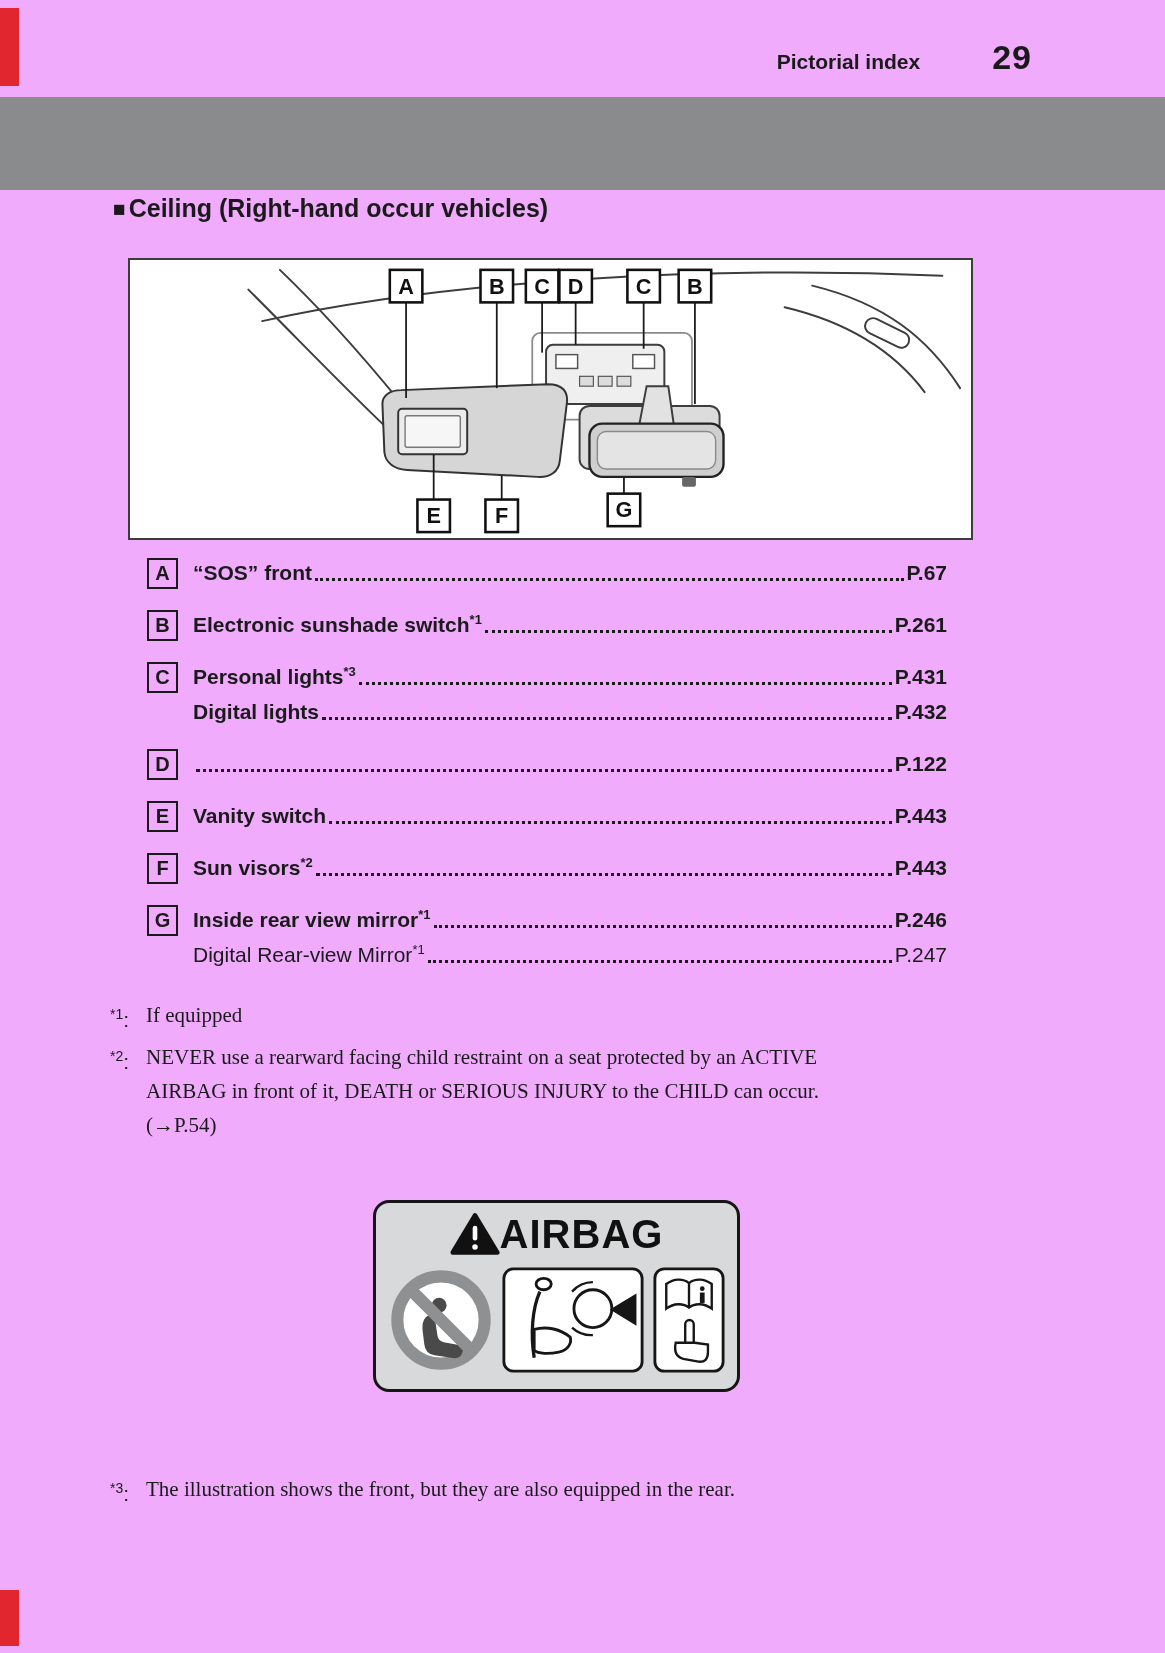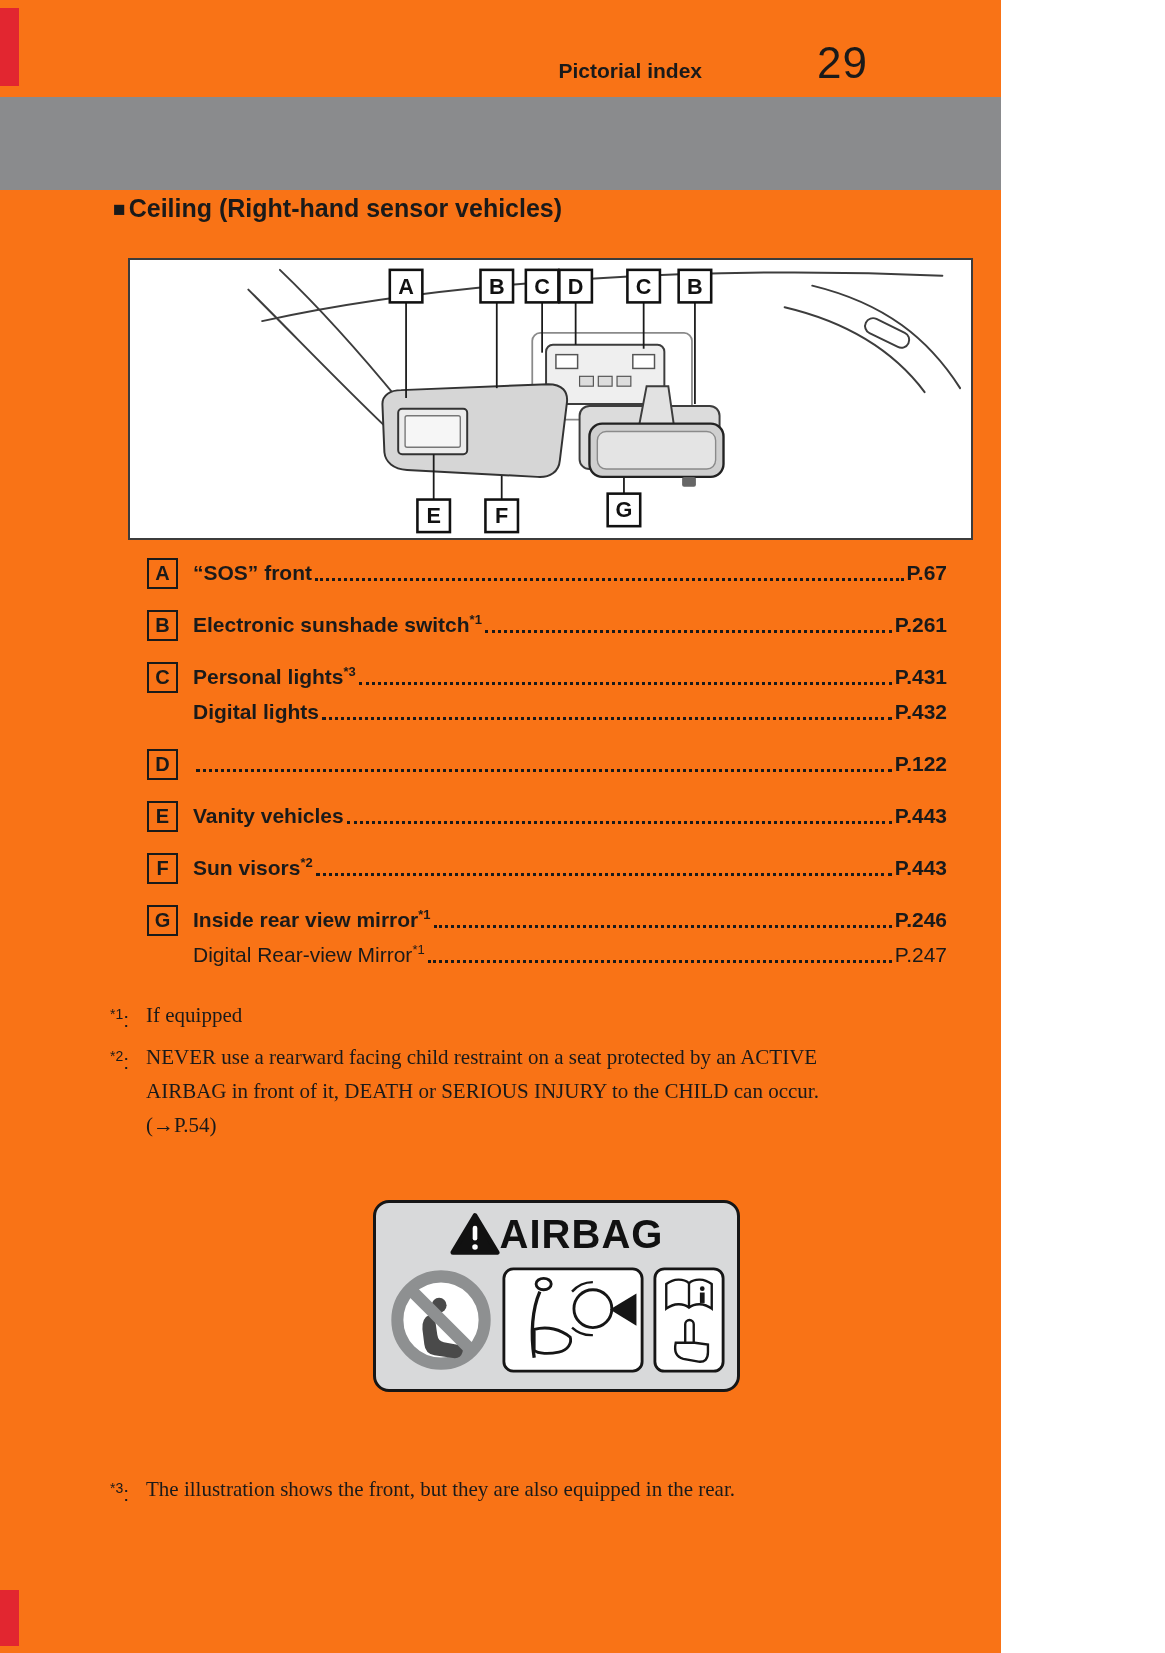--- a/index.html
+++ b/index.html
@@ -1,27 +1,27 @@
 <!DOCTYPE html>
 <html><head>
 <meta charset="utf-8">
 <style>
   * { margin:0; padding:0; box-sizing:border-box; }
   html,body { background:#ffffff; }
   .page {
-    position:relative; width:1001px; height:1653px; background:#f97316;
+    position:relative; width:1165px; height:1653px; background:#f0abfc;
     font-family:"Liberation Sans", sans-serif; color:#1a1a1a; overflow:hidden;
   }
   .redbar { position:absolute; left:0; width:19px; background:#e22630; }
   .redbar.top { top:8px; height:78px; }
   .redbar.bottom { top:1590px; height:56px; }
 
   .header { position:absolute; top:38px; right:133px; display:flex; align-items:baseline; gap:72px; }
   .header .label { font-size:21px; font-weight:bold; }
-  .header .num { font-size:44px; font-weight:normal; letter-spacing:1px;margin-left:43px; }
+  .header .num { font-size:34px; font-weight:bold; letter-spacing:1px; }
 
   .banner { position:absolute; top:97px; left:0; width:100%; height:93px; background:#8a8b8d; }
 
   .section-title { position:absolute; top:194px; left:113px; font-size:25px; font-weight:bold; display:flex; align-items:center; }
   .section-title .marker { font-size:21px; margin-right:3px; }
 
   .diagram { position:absolute; left:128px; top:258px; width:845px; height:282px; border:2px solid #3c3c3c; background:#fff; }
   .art { width:100%; height:100%; display:block; }
   .art .co-box { fill:#fff; stroke:#111; stroke-width:2.6px; }
   .art .co-txt { font-family:"Liberation Sans", sans-serif; font-size:22px; font-weight:bold; text-anchor:middle; fill:#111; }
@@ -62,21 +62,21 @@
 
   <div class="header">
     <span class="label">Pictorial index</span>
     <span class="num">29</span>
   </div>
 
   <div class="banner"></div>
 
   <div class="section-title">
     <span class="marker">■</span>
-    <span>Ceiling (Right-hand sensor vehicles)</span>
+    <span>Ceiling (Right-hand occur vehicles)</span>
   </div>
 
   <div class="diagram">
     <svg class="art" viewBox="0 0 845 282">
 
       <g fill="none" stroke="#3d3d3d" stroke-width="2" stroke-linecap="round">
         <path d="M148,10 C196,56 234,100 270,144"></path>
         <path d="M116,30 C168,82 210,126 254,168"></path>
         <path d="M130,62 C330,18 600,6 820,16"></path>
         <path d="M688,26 C762,44 806,80 838,130"></path>
@@ -188,21 +188,21 @@
           <span class="dots"></span>
           <span class="pageref">P.122</span>
         </div>
       </div>
     </div>
 
     <div class="idx-row">
       <span class="letterbox">E</span>
       <div class="idx-lines">
         <div class="idx-line">
-          <span class="idx-text"><span>Vanity vehicles</span><sup></sup></span>
+          <span class="idx-text"><span>Vanity switch</span><sup></sup></span>
           <span class="dots"></span>
           <span class="pageref">P.443</span>
         </div>
       </div>
     </div>
 
     <div class="idx-row">
       <span class="letterbox">F</span>
       <div class="idx-lines">
         <div class="idx-line">

